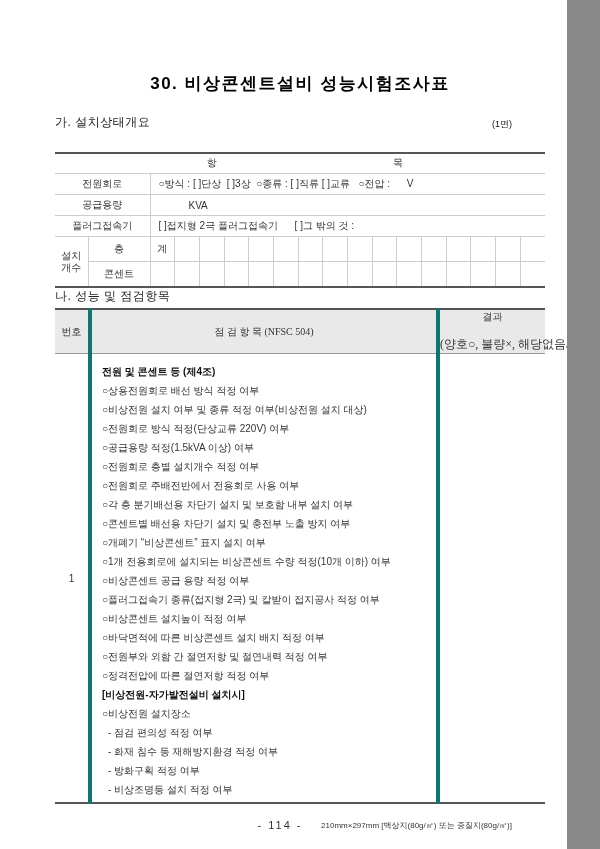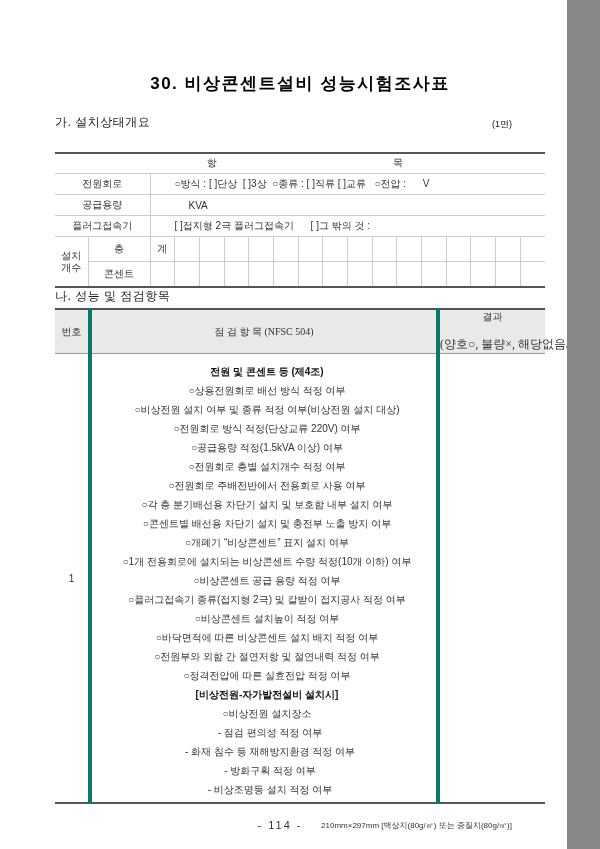--- a/index.html
+++ b/index.html
@@ -20,39 +20,39 @@
   table{border-collapse:collapse;table-layout:fixed;}
   .t1{
     position:absolute;top:152px;left:55px;width:490px;
     border-top:2px solid #555;border-bottom:2px solid #555;
     font-size:10px;color:#333;
   }
   .t1 td{border-bottom:1px solid #ccc;padding:0;height:19px;text-align:center;vertical-align:middle;}
   .t1 tr.r1 td{height:19px;}
   .t1 tr.r2 td,.t1 tr.r3 td,.t1 tr.r4 td{height:20px;}
   .t1 tr.cnt td{height:24px;}
-  .t1 .val{text-align:left;padding-left:24px;border-left:1px solid #ccc;white-space:pre;}
+  .t1 .val{text-align:left;padding-left:8px;border-left:1px solid #ccc;white-space:pre;}
   .t1 .kva{padding-left:38px;}
   .hangmokwrap{position:relative;width:100%;height:19px;}
   .hangmokwrap span{position:absolute;top:2px;transform:translateX(-50%);}
   .hm1{left:32%;}
   .hm2{left:70%;}
   .t1 .cell{border-left:1px solid #ccc;}
   .t1 .sublbl{border-left:1px solid #ccc;}
   .t1 .lbl2 div{line-height:12px;}
 
   .t2{
     position:absolute;top:308px;left:55px;width:490px;
     border-top:2px solid #555;border-bottom:2px solid #555;
     font-size:10px;color:#333;
   }
   .t2 td{padding:0;vertical-align:middle;text-align:center;}
   .t2 .hrow td{background:#e9e9e9;border-bottom:1px solid #999;height:34px;font-family:Liberation Serif, serif;}
   .t2 .cdiv{border-left:4px solid #0f766e;}
-  .t2 .body-items{vertical-align:top;text-align:center;height:448px;}
+  .t2 .body-items{vertical-align:top;text-align:left;height:448px;}
   .res2{font-size:12px;color:#333;margin-top:12px;white-space:nowrap;}
   #checklist{padding:8px 4px 0 10px;}
   .ck{line-height:19px;font-size:10px;white-space:nowrap;}
   .ck.group{font-weight:bold;color:#111;}
   .ck.sub{padding-left:6px;}
 
   .footer-pageno{
     position:absolute;top:819px;left:0;width:560px;text-align:center;
     font-size:11px;color:#333;letter-spacing:2px;
   }
@@ -187,21 +187,21 @@
               <div class="ck item">○전원회로 주배전반에서 전용회로 사용 여부</div>
               <div class="ck item">○각 층 분기배선용 차단기 설치 및 보호함 내부 설치 여부</div>
               <div class="ck item">○콘센트별 배선용 차단기 설치 및 충전부 노출 방지 여부</div>
               <div class="ck item">○개폐기 “비상콘센트” 표지 설치 여부</div>
               <div class="ck item">○1개 전용회로에 설치되는 비상콘센트 수량 적정(10개 이하) 여부</div>
               <div class="ck item">○비상콘센트 공급 용량 적정 여부</div>
               <div class="ck item">○플러그접속기 종류(접지형 2극) 및 칼받이 접지공사 적정 여부</div>
               <div class="ck item">○비상콘센트 설치높이 적정 여부</div>
               <div class="ck item">○바닥면적에 따른 비상콘센트 설치 배치 적정 여부</div>
               <div class="ck item">○전원부와 외함 간 절연저항 및 절연내력 적정 여부</div>
-              <div class="ck item">○정격전압에 따른 실효전압 적정 여부</div>
+              <div class="ck item">○정격전압에 따른 절연저항 적정 여부</div>
               <div class="ck group">[비상전원-자가발전설비 설치시]</div>
               <div class="ck item">○비상전원 설치장소</div>
               <div class="ck sub">- 점검 편의성 적정 여부</div>
               <div class="ck sub">- 화재 침수 등 재해방지환경 적정 여부</div>
               <div class="ck sub">- 방화구획 적정 여부</div>
               <div class="ck sub">- 비상조명등 설치 적정 여부</div>
             </div>
       </td>
       <td class="cdiv"></td>
     </tr>

